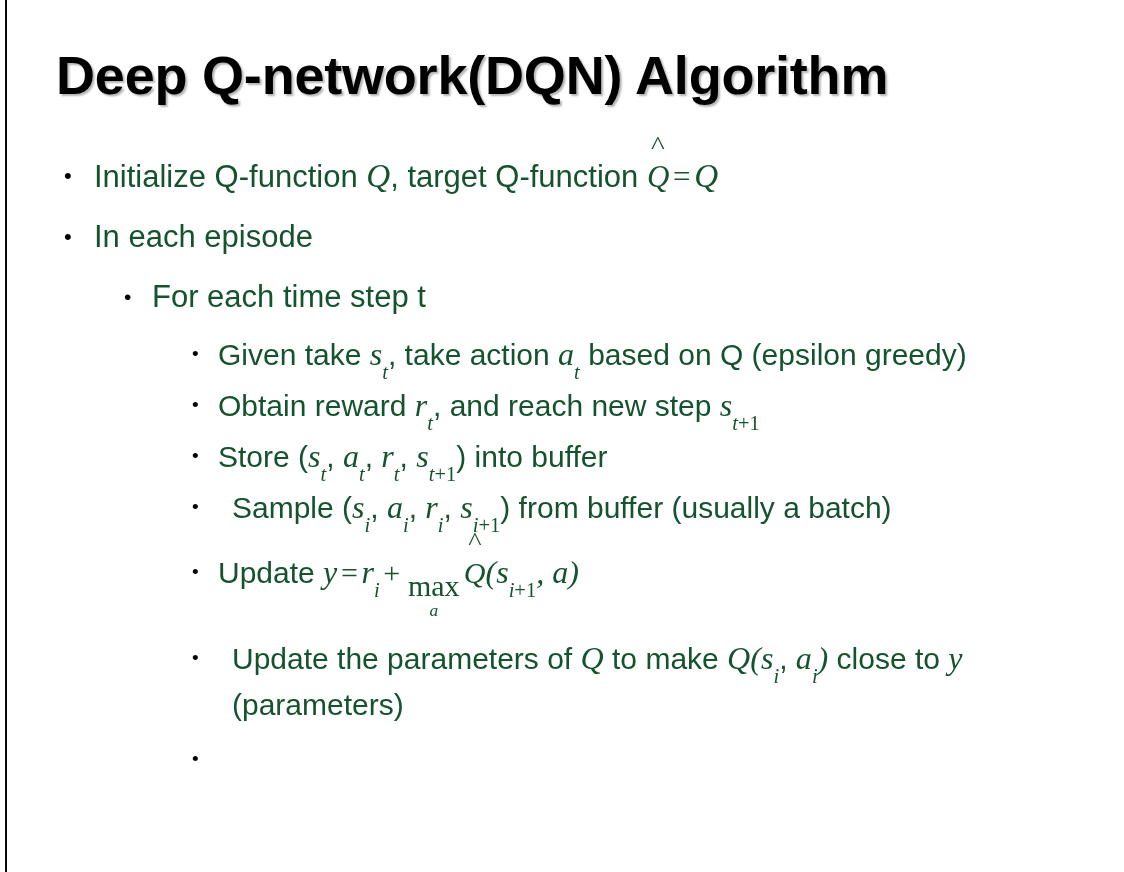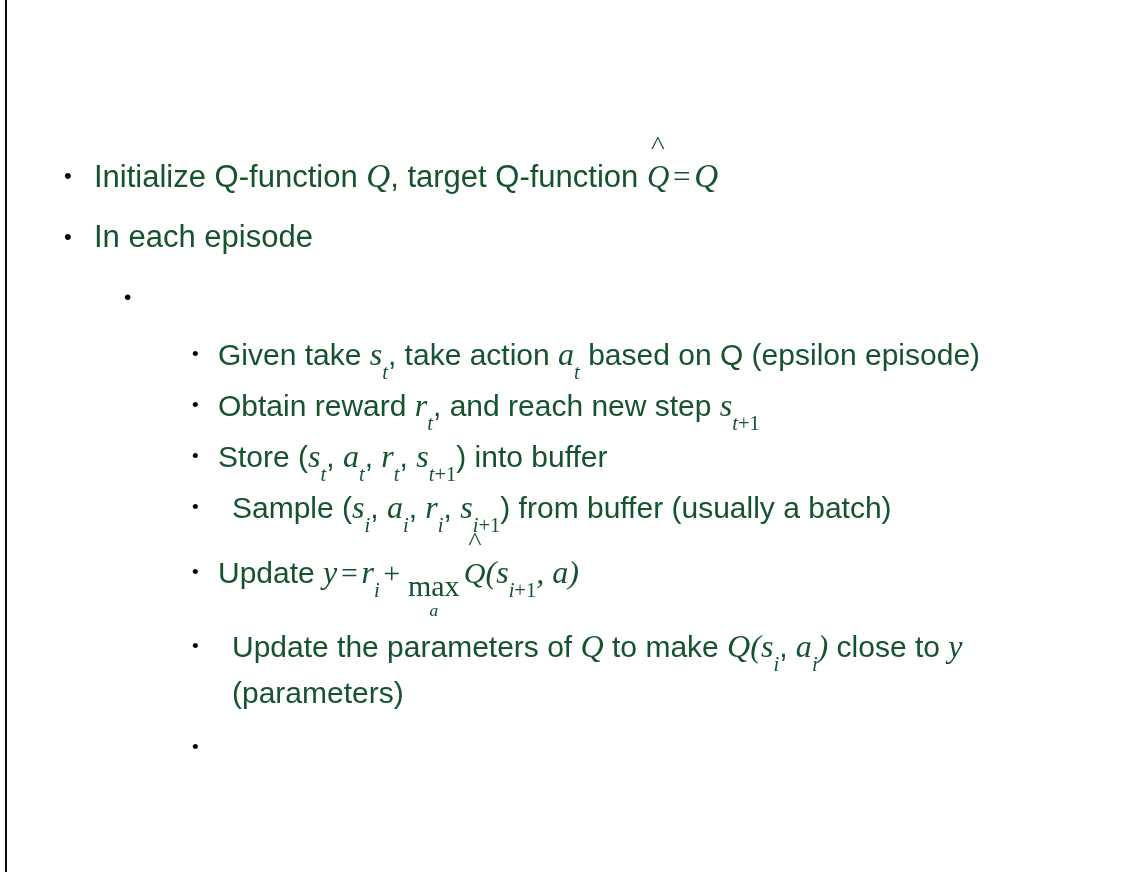--- a/index.html
+++ b/index.html
@@ -164,56 +164,58 @@
 
   
   .maxop {
     display: inline-flex;
     flex-direction: column;
     align-items: center;
     vertical-align: -0.42em;
     font-family: "Liberation Serif", serif;
     font-style: normal;
     line-height: 1;
-    margin: 0 0.14em;
+    margin: 12px 0.14em;
   }
   .maxop .mtop { font-size: 1em; }
   .maxop .mbot {
     font-size: 0.58em;
     font-style: italic;
     margin-top: 0.06em;
   }
 </style>
 </head>
 <body>
 
 <div class="slide">
 
   <div class="left-edge-rule"></div>
 
+  <div class="slide-title">Deep Q-network(DQN) Algorithm</div>
 
   <div class="body-block">
 
     <div class="bullet-row lvl1">
       <span class="marker">•</span>
       <span class="btext"><span>Initialize Q-function </span><span class="math">Q</span><span>, target Q-function </span><span class="hat">Q</span><span class="op">=</span><span class="math">Q</span></span>
     </div>
 
     <div class="bullet-row lvl1">
       <span class="marker">•</span>
       <span class="btext">In each episode</span>
     </div>
 
     <div class="bullet-row lvl2">
       <span class="marker">•</span>
+      <span class="btext">For each time step t</span>
     </div>
 
     <div class="bullet-row lvl3">
       <span class="marker">•</span>
-      <span class="btext"><span>Given take </span><span class="math"><span>s</span><sub>t</sub></span><span>, take action </span><span class="math"><span>a</span><sub>t</sub></span><span> based on Q (epsilon episode)</span></span>
+      <span class="btext"><span>Given take </span><span class="math"><span>s</span><sub>t</sub></span><span>, take action </span><span class="math"><span>a</span><sub>t</sub></span><span> based on Q (epsilon greedy)</span></span>
     </div>
 
     <div class="bullet-row lvl3">
       <span class="marker">•</span>
       <span class="btext"><span>Obtain reward </span><span class="math"><span>r</span><sub>t</sub></span><span>, and reach new step </span><span class="math"><span>s</span><sub><span>t</span><span class="up">+1</span></sub></span></span>
     </div>
 
     <div class="bullet-row lvl3">
       <span class="marker">•</span>
       <span class="btext"><span>Store (</span><span class="math"><span>s</span><sub>t</sub></span><span>, </span><span class="math"><span>a</span><sub>t</sub></span><span>, </span><span class="math"><span>r</span><sub>t</sub></span><span>, </span><span class="math"><span>s</span><sub><span>t</span><span class="up">+1</span></sub></span><span>) into buffer</span></span>

